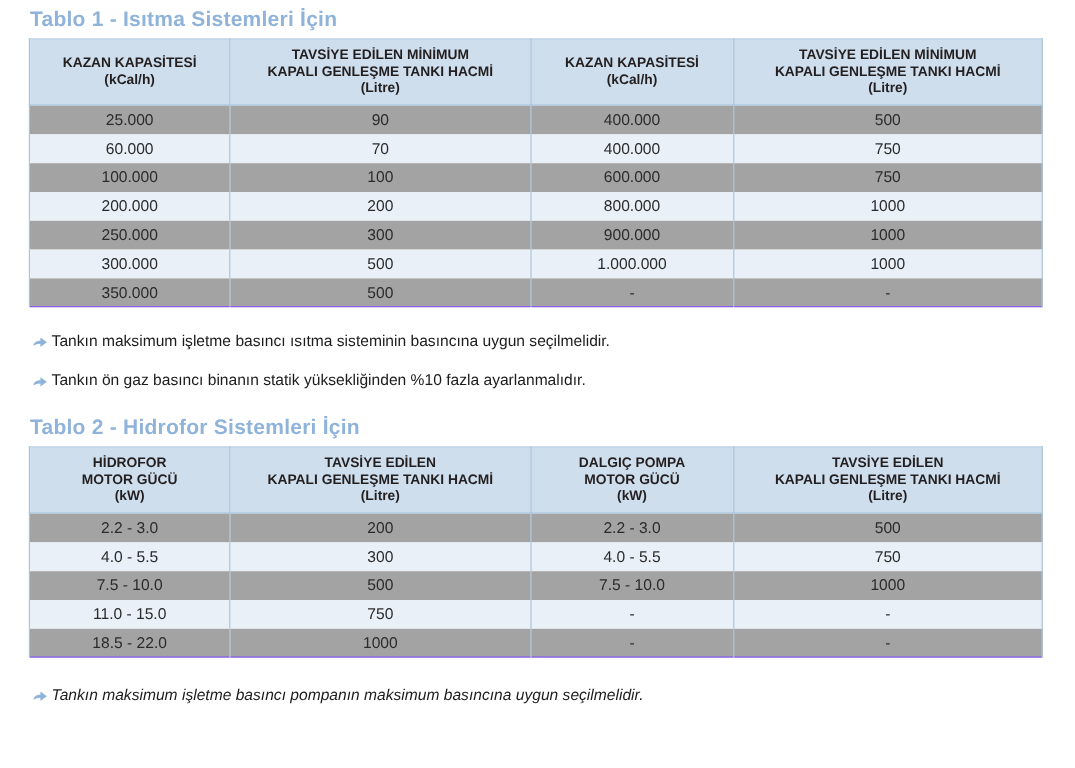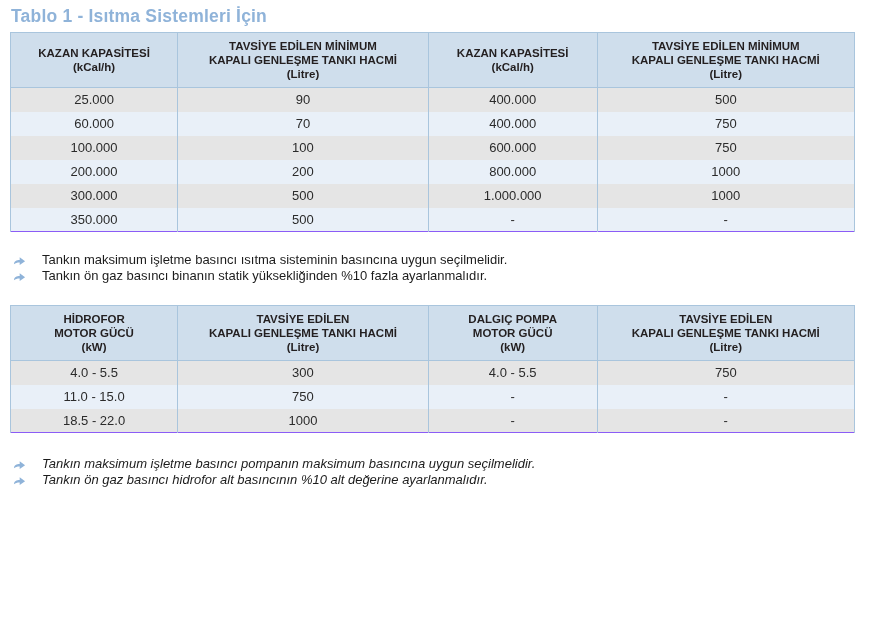--- a/index.html
+++ b/index.html
@@ -2,21 +2,21 @@
 <html><head>
 <meta charset="utf-8">
 <style>
   * { box-sizing: border-box; }
   html, body {
     margin: 0; padding: 0;
     width: 896px; height: 640px;
     background: #ffffff;
     font-family: "Liberation Sans", sans-serif;
   }
-  .page { padding: 6px 22px 0 10px; width: 896px; }
+  .page { padding: 6px 22px 0 24px; width: 896px; }
 
   .tbl-title {
     color: #8FB3D9;
     font-size: 17.5px;
     font-weight: bold;
     letter-spacing: 0.2px;
     margin: 0 0 5px 1px;
     line-height: 21px;
   }
 
@@ -43,30 +43,30 @@
     border-left: 1px solid #A9C5DD;
     border-right: 1px solid #A9C5DD;
     border-top: none;
     border-bottom: none;
     color: #2b2b2b;
     font-size: 13px;
     text-align: center;
     vertical-align: middle;
     height: 24px;
     padding: 0 2px;
-    background: #e5e5e5;
+    background: #a3a3a3;
   }
   table.data-table tbody tr:nth-child(even) td { background: #E9F0F8; }
 
   .notes { margin: 20px 0 0 3px; }
   .note-item {
     display: flex;
     align-items: center;
-    gap: 16px;
-    margin: 0 0;
+    gap: 3px;
+    margin: 17px 0;
   }
   .note-item .arrow { flex: 0 0 auto; display: inline-flex; margin-top: 1px; }
   .note-text {
     color: #1c1c1c;
     font-size: 13px;
     line-height: 16px;
   }
 
   .section-2 { margin-top: 21px; }
   .notes-2 { margin-top: 23px; font-style: italic; }
@@ -116,20 +116,26 @@
           <tr>
             <td>100.000</td>
             <td>100</td>
             <td>600.000</td>
             <td>750</td>
           </tr>
           <tr>
             <td>200.000</td>
             <td>200</td>
             <td>800.000</td>
+            <td>1000</td>
+          </tr>
+          <tr>
+            <td>250.000</td>
+            <td>300</td>
+            <td>900.000</td>
             <td>1000</td>
           </tr>
           <tr>
             <td>300.000</td>
             <td>500</td>
             <td>1.000.000</td>
             <td>1000</td>
           </tr>
           <tr>
             <td>350.000</td>
@@ -154,20 +160,21 @@
           <svg width="13" height="10" viewBox="0 0 14 10">
               <path d="M1 8.6 C1.2 5 3.8 3.8 7.2 3.8 L7.2 1 L13 5.2 L7.2 9.4 L7.2 6.6 C4.4 6.6 2.6 7.2 1 8.6 Z" fill="#8FB3D9"></path>
             </svg>
         </span>
         <span class="note-text">Tankın ön gaz basıncı binanın statik yüksekliğinden %10 fazla ayarlanmalıdır.</span>
       </div>
     </div>
   </div>
 
   <div class="section section-2">
+    <h2 class="tbl-title">Tablo 2 - Hidrofor Sistemleri İçin</h2>
 
     <table class="data-table">
       <colgroup>
         <col style="width:19.8%">
           <col style="width:29.7%">
           <col style="width:20.0%">
           <col style="width:30.5%">
       </colgroup>
       <thead>
         <tr>
@@ -180,24 +187,36 @@
           <th>DALGIÇ POMPA
 MOTOR GÜCÜ
 (kW)</th>
           <th>TAVSİYE EDİLEN
 KAPALI GENLEŞME TANKI HACMİ
 (Litre)</th>
         </tr>
       </thead>
       <tbody>
           <tr>
+            <td>2.2 - 3.0</td>
+            <td>200</td>
+            <td>2.2 - 3.0</td>
+            <td>500</td>
+          </tr>
+          <tr>
             <td>4.0 - 5.5</td>
             <td>300</td>
             <td>4.0 - 5.5</td>
             <td>750</td>
+          </tr>
+          <tr>
+            <td>7.5 - 10.0</td>
+            <td>500</td>
+            <td>7.5 - 10.0</td>
+            <td>1000</td>
           </tr>
           <tr>
             <td>11.0 - 15.0</td>
             <td>750</td>
             <td>-</td>
             <td>-</td>
           </tr>
           <tr>
             <td>18.5 - 22.0</td>
             <td>1000</td>
@@ -209,24 +228,16 @@
 
     <div class="notes notes-2">
       <div class="note-item">
         <span class="arrow">
           <svg width="13" height="10" viewBox="0 0 14 10">
               <path d="M1 8.6 C1.2 5 3.8 3.8 7.2 3.8 L7.2 1 L13 5.2 L7.2 9.4 L7.2 6.6 C4.4 6.6 2.6 7.2 1 8.6 Z" fill="#8FB3D9"></path>
             </svg>
         </span>
         <span class="note-text">Tankın maksimum işletme basıncı pompanın maksimum basıncına uygun seçilmelidir.</span>
       </div>
-      <div class="note-item">
-        <span class="arrow">
-          <svg width="13" height="10" viewBox="0 0 14 10">
-              <path d="M1 8.6 C1.2 5 3.8 3.8 7.2 3.8 L7.2 1 L13 5.2 L7.2 9.4 L7.2 6.6 C4.4 6.6 2.6 7.2 1 8.6 Z" fill="#8FB3D9"></path>
-            </svg>
-        </span>
-        <span class="note-text">Tankın ön gaz basıncı hidrofor alt basıncının %10 alt değerine ayarlanmalıdır.</span>
-      </div>
     </div>
   </div>
 
 </div>
 
 </body></html>

